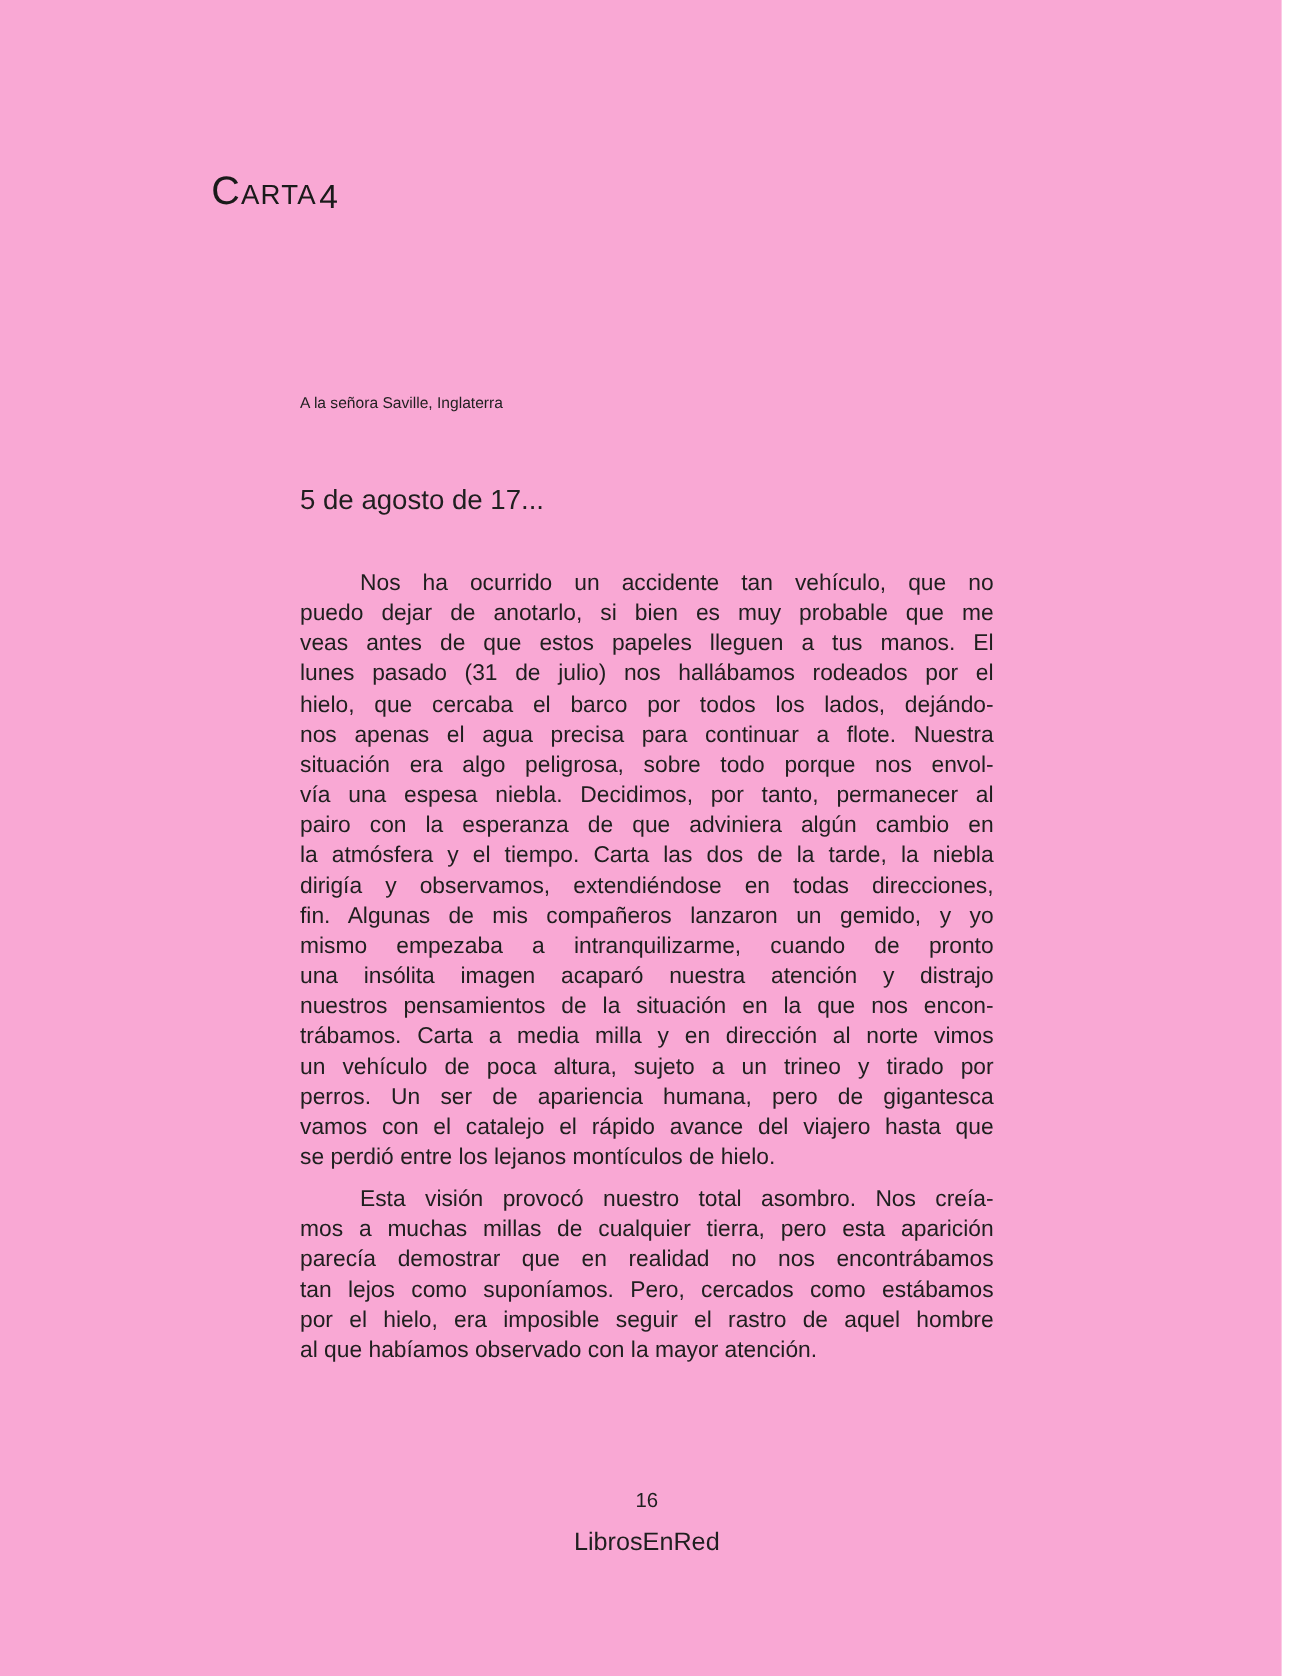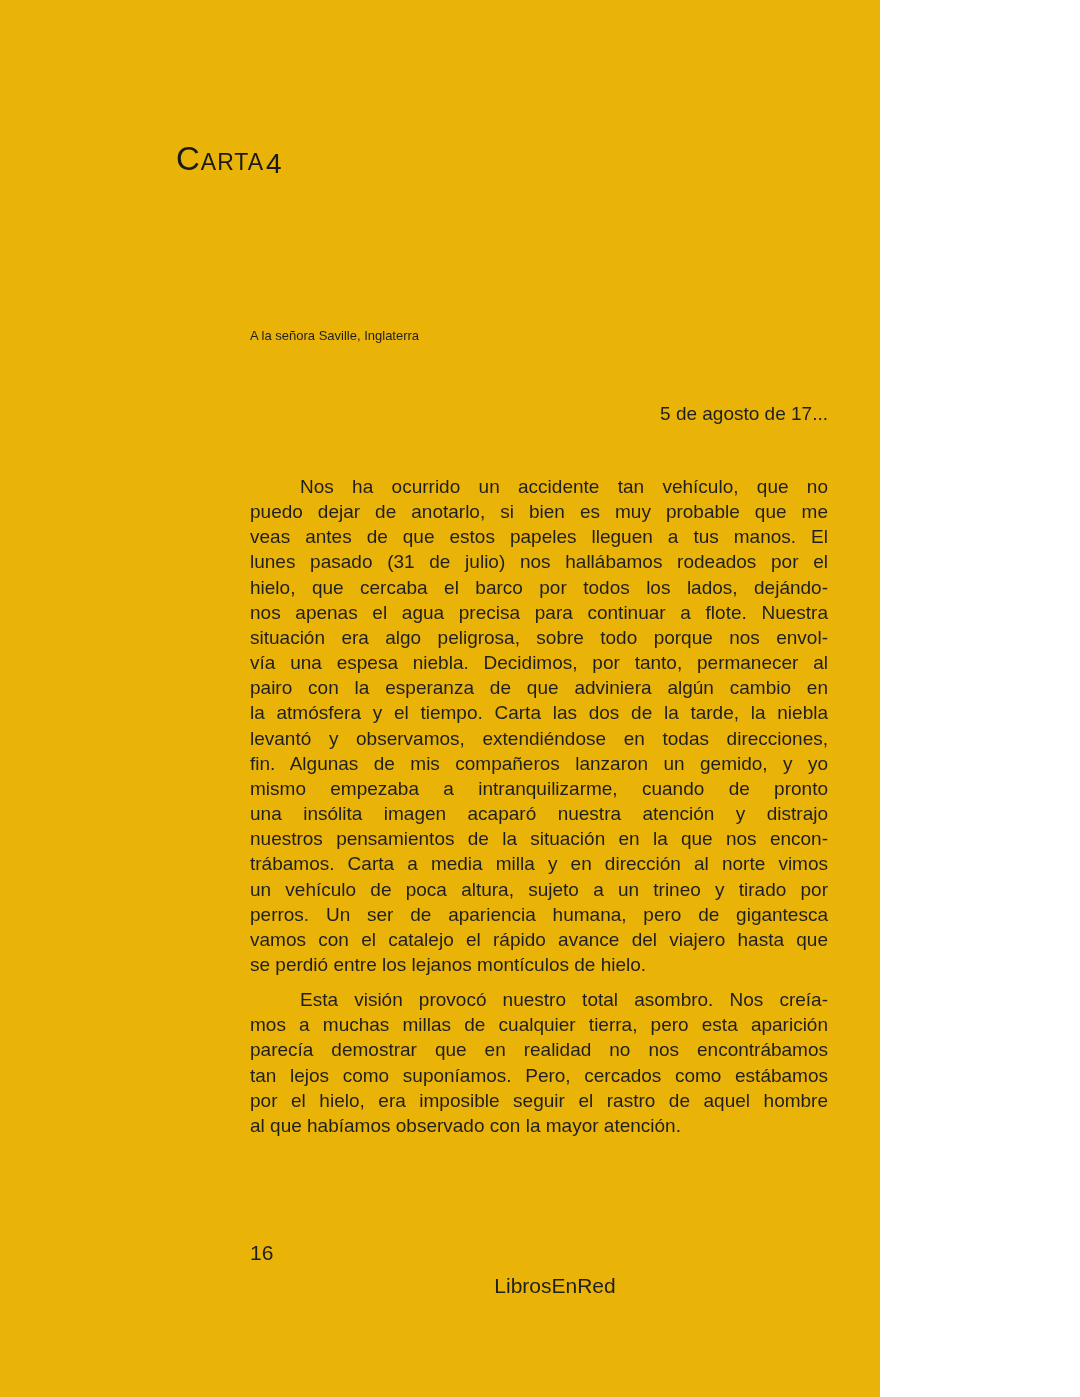--- a/index.html
+++ b/index.html
@@ -2,23 +2,23 @@
 <html><head>
 <meta charset="utf-8">
 <style>
   html, body {
     margin: 0;
     padding: 0;
     background: #ffffff;
   }
   .page {
     position: relative;
-    width: 880px;
+    width: 1068px;
     height: 1397px;
-    background: #eab308;
+    background: #f9a8d4;
     font-family: "Liberation Sans", "DejaVu Sans", sans-serif;
     color: #1f1f1f;
     overflow: hidden;
   }
   .heading {
     position: absolute;
     left: 176px;
     top: 142px;
     margin: 0;
     font-weight: 400;
@@ -40,22 +40,22 @@
     left: 250px;
     top: 328px;
     font-size: 13px;
     line-height: 1.2;
   }
   .dateline {
     position: absolute;
     left: 250px;
     top: 403px;
     width: 578px;
-    text-align: right;
-    font-size: 19px;
+    text-align: left;
+    font-size: 23px;
     line-height: 1.2;
   }
   .body-text {
     position: absolute;
     left: 250px;
     top: 474px;
     width: 578px;
     font-size: 19px;
     line-height: 25.15px;
   }
@@ -64,26 +64,27 @@
     text-align: justify;
     text-align-last: justify;
   }
   .line.first { text-indent: 50px; }
   .line.last { text-align-last: left; }
   .page-number {
     position: absolute;
     left: 250px;
     top: 1242px;
     width: 578px;
-    font-size: 21px;
+    text-align: center;
+    font-size: 17px;
     line-height: 1;
   }
   .publisher {
     position: absolute;
-    left: 266px;
+    left: 250px;
     top: 1275px;
     width: 578px;
     text-align: center;
     font-size: 21px;
     line-height: 1;
   }
 </style>
 </head>
 <body>
 
@@ -101,21 +102,21 @@
       <div class="line first">Nos ha ocurrido un accidente tan vehículo, que no</div>
       <div class="line">puedo dejar de anotarlo, si bien es muy probable que me</div>
       <div class="line">veas antes de que estos papeles lleguen a tus manos. El</div>
       <div class="line">lunes pasado (31 de julio) nos hallábamos rodeados por el</div>
       <div class="line">hielo, que cercaba el barco por todos los lados, dejándo-</div>
       <div class="line">nos apenas el agua precisa para continuar a flote. Nuestra</div>
       <div class="line">situación era algo peligrosa, sobre todo porque nos envol-</div>
       <div class="line">vía una espesa niebla. Decidimos, por tanto, permanecer al</div>
       <div class="line">pairo con la esperanza de que adviniera algún cambio en</div>
       <div class="line">la atmósfera y el tiempo. Carta las dos de la tarde, la niebla</div>
-      <div class="line">levantó y observamos, extendiéndose en todas direcciones,</div>
+      <div class="line">dirigía y observamos, extendiéndose en todas direcciones,</div>
       <div class="line">fin. Algunas de mis compañeros lanzaron un gemido, y yo</div>
       <div class="line">mismo empezaba a intranquilizarme, cuando de pronto</div>
       <div class="line">una insólita imagen acaparó nuestra atención y distrajo</div>
       <div class="line">nuestros pensamientos de la situación en la que nos encon-</div>
       <div class="line">trábamos. Carta a media milla y en dirección al norte vimos</div>
       <div class="line">un vehículo de poca altura, sujeto a un trineo y tirado por</div>
       <div class="line">perros. Un ser de apariencia humana, pero de gigantesca</div>
       <div class="line">vamos con el catalejo el rápido avance del viajero hasta que</div>
       <div class="line last">se perdió entre los lejanos montículos de hielo.</div>
     </div>

